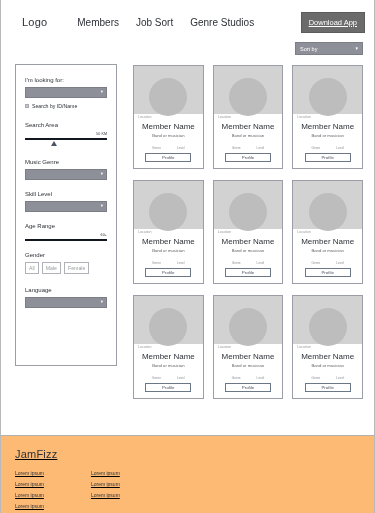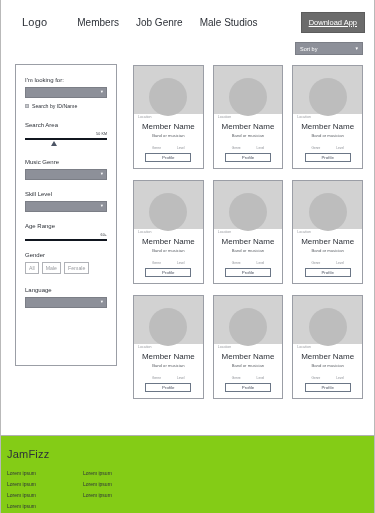--- a/index.html
+++ b/index.html
@@ -277,23 +277,24 @@
     font-size: 4.4px;
     display: flex;
     align-items: center;
     justify-content: center;
     cursor: pointer;
   }
 
   
   .footer {
     flex: 0 0 78px;
-    background: #84cc16;
+    background: #fdba74;
     border-top: 1px solid #b1b1b1;
-    padding: 12px 0 0 6px;
+    padding: 12px 0 0 14px;
+    text-decoration: underline;
   }
   .footer-brand {
     font-size: 11px;
     color: #2d3138;
     letter-spacing: .2px;
   }
   .footer-cols {
     display: flex;
     gap: 47px;
     margin-top: 10px;
@@ -308,22 +309,22 @@
 </style>
 </head>
 <body>
 
 <div id="page">
 
   <div class="header">
     <div class="logo">Logo</div>
     <div class="nav">
       <div class="nav-item">Members</div>
-      <div class="nav-item">Job Genre</div>
-      <div class="nav-item">Male Studios</div>
+      <div class="nav-item">Job Sort</div>
+      <div class="nav-item">Genre Studios</div>
     </div>
     <div class="download-btn">Download App</div>
   </div>
 
   <div class="sortbar">
     <div class="sort-select">
       <span class="lbl">Sort by</span>
       <span class="chev">▾</span>
     </div>
   </div>

